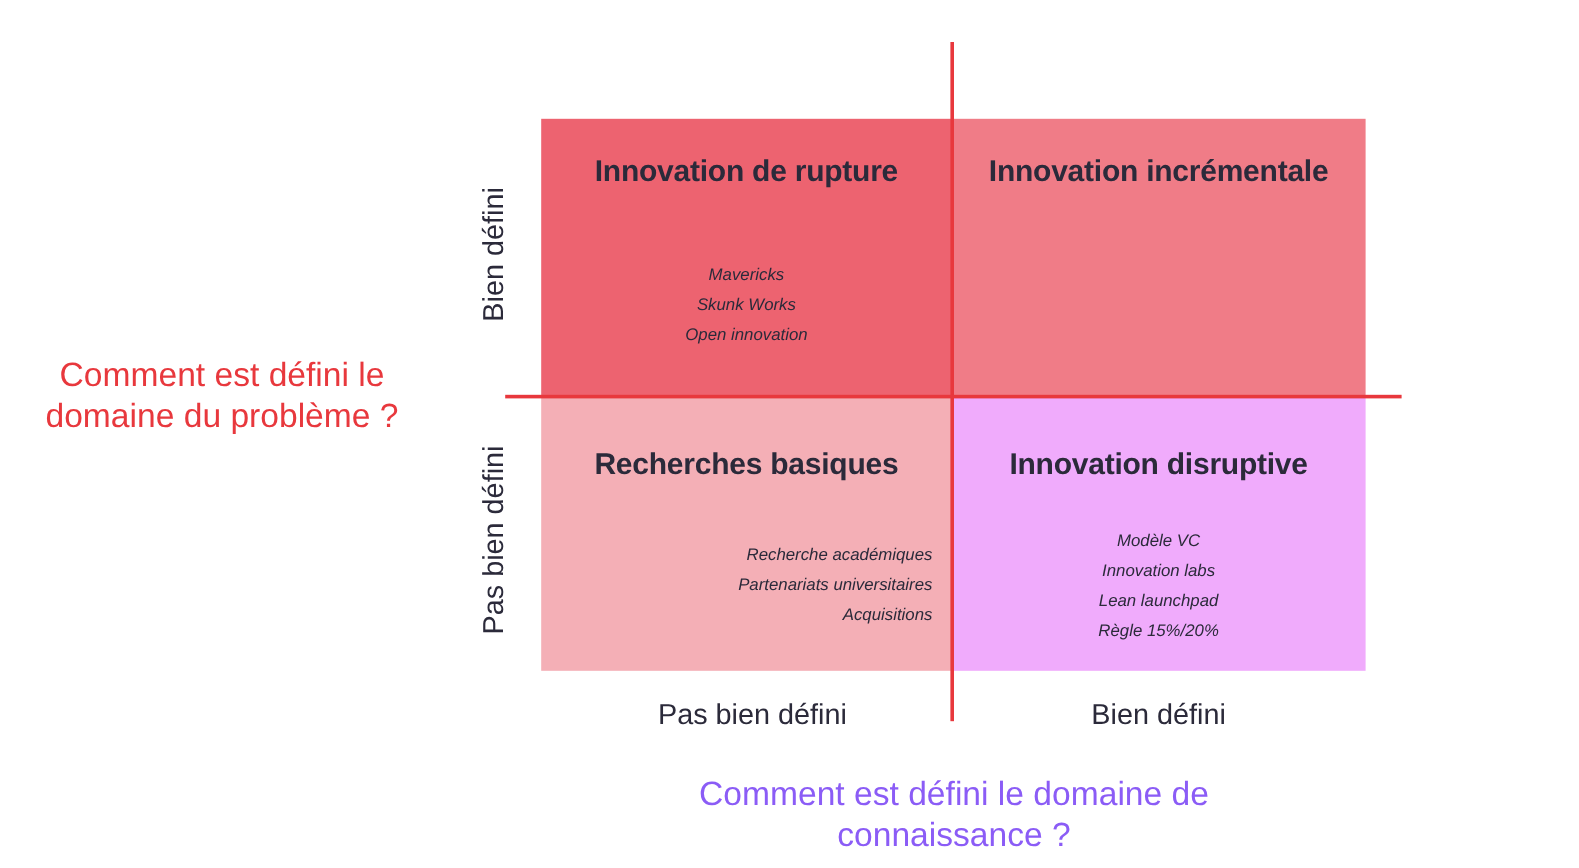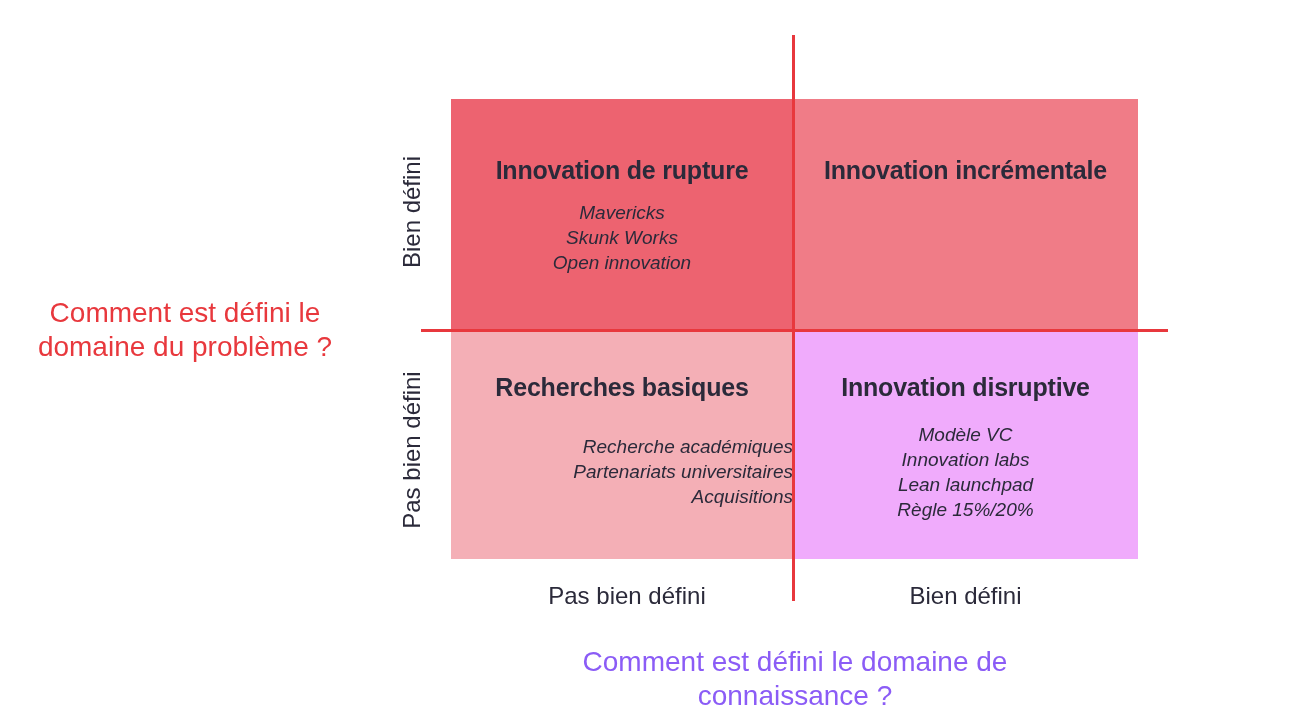--- a/index.html
+++ b/index.html
@@ -1,24 +1,24 @@
 <!DOCTYPE html>
 <html><head>
 <meta charset="utf-8">
 <style>
   html, body { margin:0; padding:0; background:#ffffff; }
   body { width:1316px; height:723px; position:relative; overflow:hidden; font-family:"Liberation Sans", sans-serif; }
   .quad { position:absolute; box-sizing:border-box; text-align:center; color:#2b2a3a; }
   .quad h2 { margin:0; font-size:25px; font-weight:bold; letter-spacing:-0.2px; }
-  .quad ul { list-style:none; margin:0; padding:0; font-style:italic; font-size:19px; line-height:25px; }
+  .quad ul { list-style:none; margin:16px; padding:0; font-style:italic; font-size:14px; line-height:25px; }
   #q-tl { left:451px; top:99px; width:342px; height:231px; }
   #q-tr { left:793px; top:99px; width:345px; height:231px; }
   #q-bl { left:451px; top:330px; width:342px; height:229px; }
   #q-br { left:793px; top:330px; width:345px; height:229px; }
-  #q-tl h2, #q-tr h2 { position:absolute; left:0; right:0; top:57px; }
+  #q-tl h2, #q-tr h2 { position:absolute; left:0; right:0; top:30px; }
   #q-tl ul, #q-tr ul { position:absolute; left:0; right:0; top:101px; }
   #q-bl h2, #q-br h2 { position:absolute; left:0; right:0; top:43px; }
   #q-bl ul { position:absolute; left:0; right:0; top:104px;text-align:right; }
   #q-br ul { position:absolute; left:0; right:0; top:92px; }
   .vline { position:absolute; left:792px; top:35px; width:3px; height:566px; }
   .hline { position:absolute; left:421px; top:329px; width:747px; height:3px; }
   .ylab { position:absolute; font-size:24px; color:#2b2a3a; transform:rotate(-90deg); transform-origin:center; white-space:nowrap; text-align:center; }
   #y-top { left:313px; top:197px; width:200px; height:30px; }
   #y-bot { left:313px; top:435px; width:200px; height:30px; }
   .xlab { position:absolute; font-size:24px; color:#2b2a3a; text-align:center; white-space:nowrap; }

